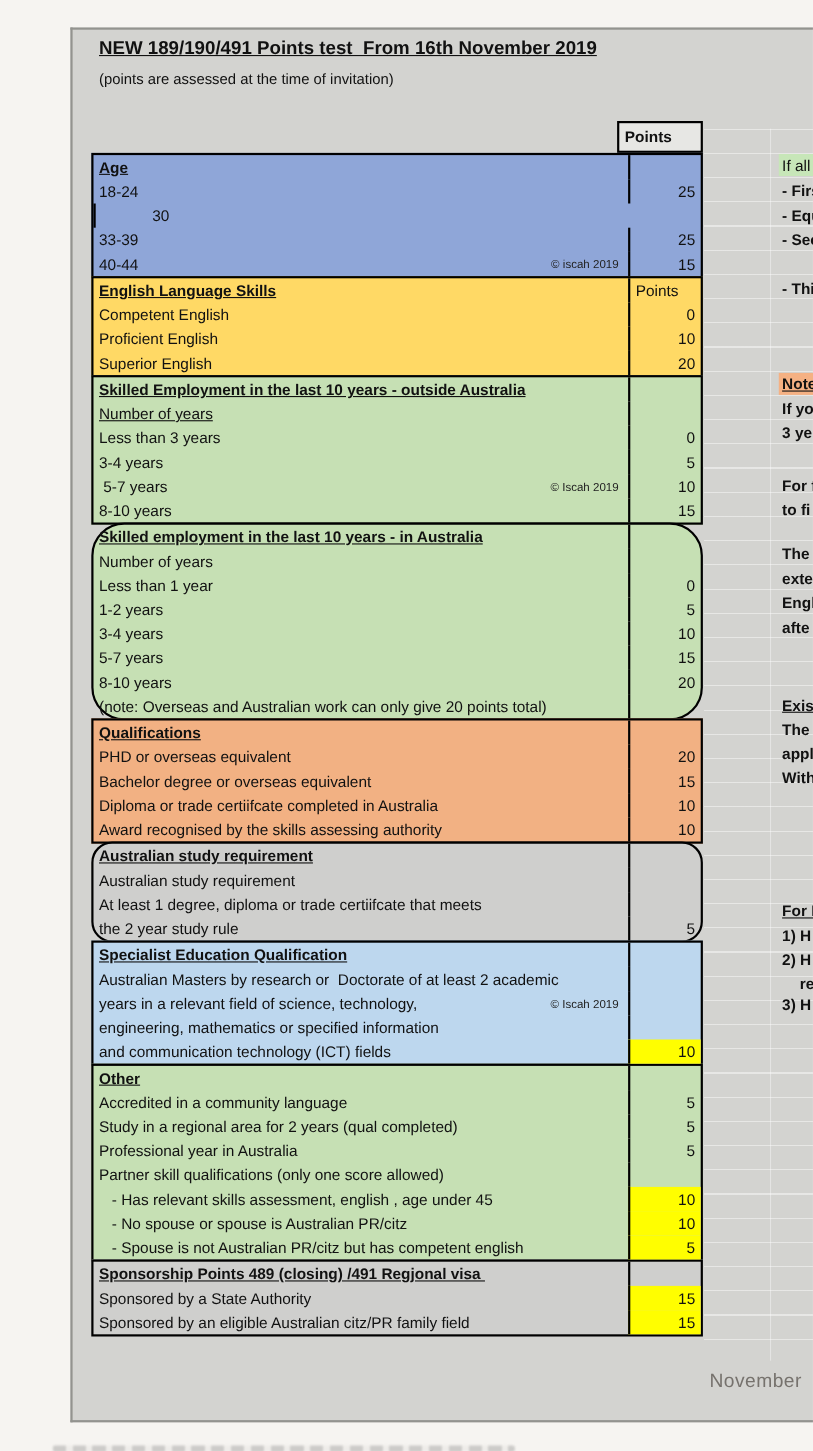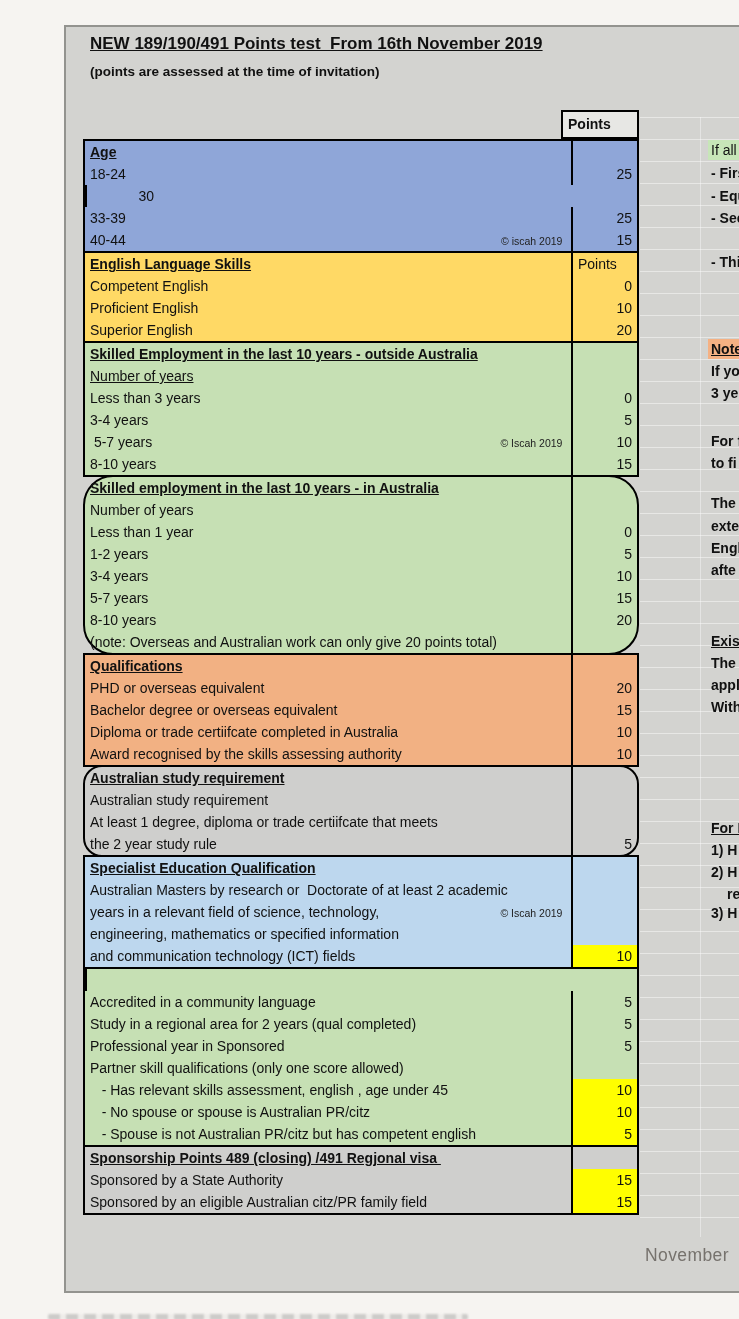--- a/index.html
+++ b/index.html
@@ -6,21 +6,21 @@
   .page{position:relative;width:739px;height:1319px;background:#f6f4f1;overflow:hidden;
         font-family:"Liberation Sans",sans-serif;color:#111;}
   .panel{position:absolute;left:64px;top:25px;width:675px;height:1268px;background:#d3d3d0;
          border:2px solid #93938f;border-right:none;box-sizing:border-box;}
   .gridlines{position:absolute;left:640px;top:117px;width:99px;height:1120px;
          background-image:repeating-linear-gradient(to bottom,rgba(255,255,255,.45) 0 1px,transparent 1px 22px);
          pointer-events:none;}
   .vgrid{position:absolute;left:700px;top:117px;width:1px;height:1120px;background:rgba(255,255,255,.4);}
   .sheet-title{position:absolute;left:90px;top:34px;font-size:17px;font-weight:bold;
          text-decoration:underline;white-space:pre;}
-  .sheet-subtitle{position:absolute;left:90px;top:64px;font-size:13.5px;font-weight:bold;white-space:pre;}
+  .sheet-subtitle{position:absolute;left:90px;top:64px;font-size:13.5px;font-weight:normal;white-space:pre;}
   .points-header{position:absolute;left:561px;top:110px;width:78px;height:29px;box-sizing:border-box;
          border:2px solid #000;background:#e7e7e4;font-size:14px;font-weight:bold;
          padding:4px 0 0 5px;}
   .points-table{position:absolute;left:83px;top:139px;width:556px;}
   .section{border:2px solid #000;margin-top:-2px;box-sizing:border-box;}
   .section:first-child{margin-top:0;}
   .row{display:flex;height:22px;line-height:22px;font-size:14px;}
   .label{width:556px;box-sizing:border-box;padding-left:5px;position:relative;
          white-space:pre;overflow:hidden;}
   .pts{width:74px;box-sizing:border-box;border-left:2px solid #000;text-align:right;
@@ -208,32 +208,33 @@
           <div class="label">engineering, mathematics or specified information</div>
           <div class="pts"></div>
         </div>
         <div class="row">
           <div class="label">and communication technology (ICT) fields</div>
           <div class="pts hl">10</div>
         </div>
       </div>
       <div class="section" style="background: rgb(198, 224, 180);">
         <div class="row">
+          <div class="label bld und">Other</div>
           <div class="pts"></div>
         </div>
         <div class="row">
           <div class="label">Accredited in a community language</div>
           <div class="pts">5</div>
         </div>
         <div class="row">
           <div class="label">Study in a regional area for 2 years (qual completed)</div>
           <div class="pts">5</div>
         </div>
         <div class="row">
-          <div class="label">Professional year in Sponsored</div>
+          <div class="label">Professional year in Australia</div>
           <div class="pts">5</div>
         </div>
         <div class="row">
           <div class="label">Partner skill qualifications (only one score allowed)</div>
           <div class="pts"></div>
         </div>
         <div class="row">
           <div class="label">   - Has relevant skills assessment, english , age under 45</div>
           <div class="pts hl">10</div>
         </div>

